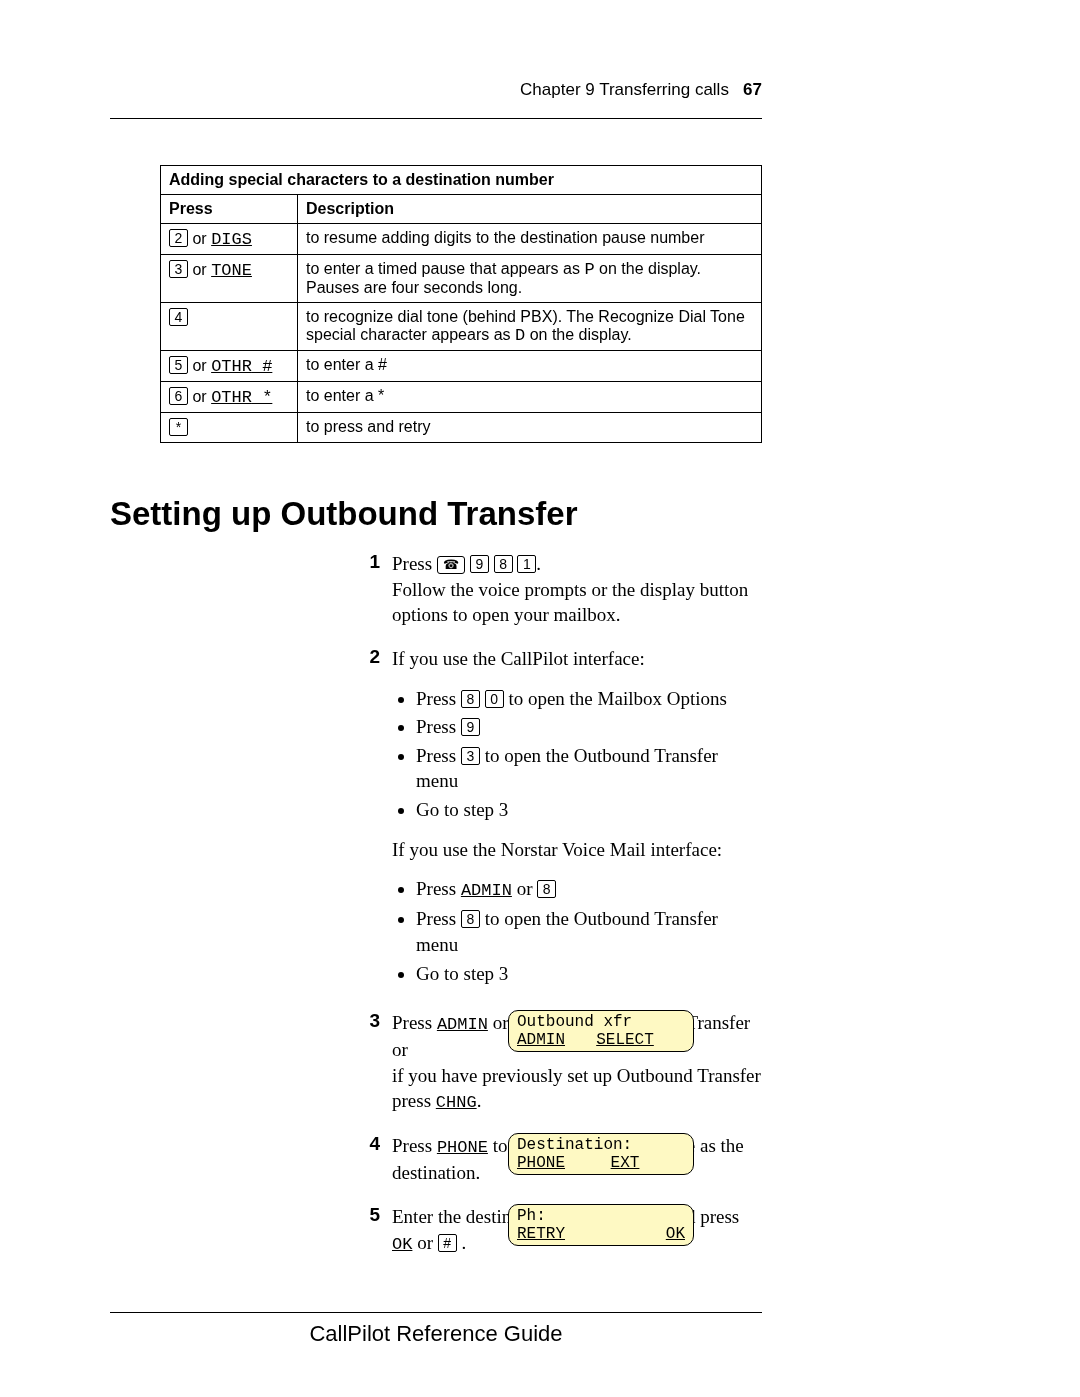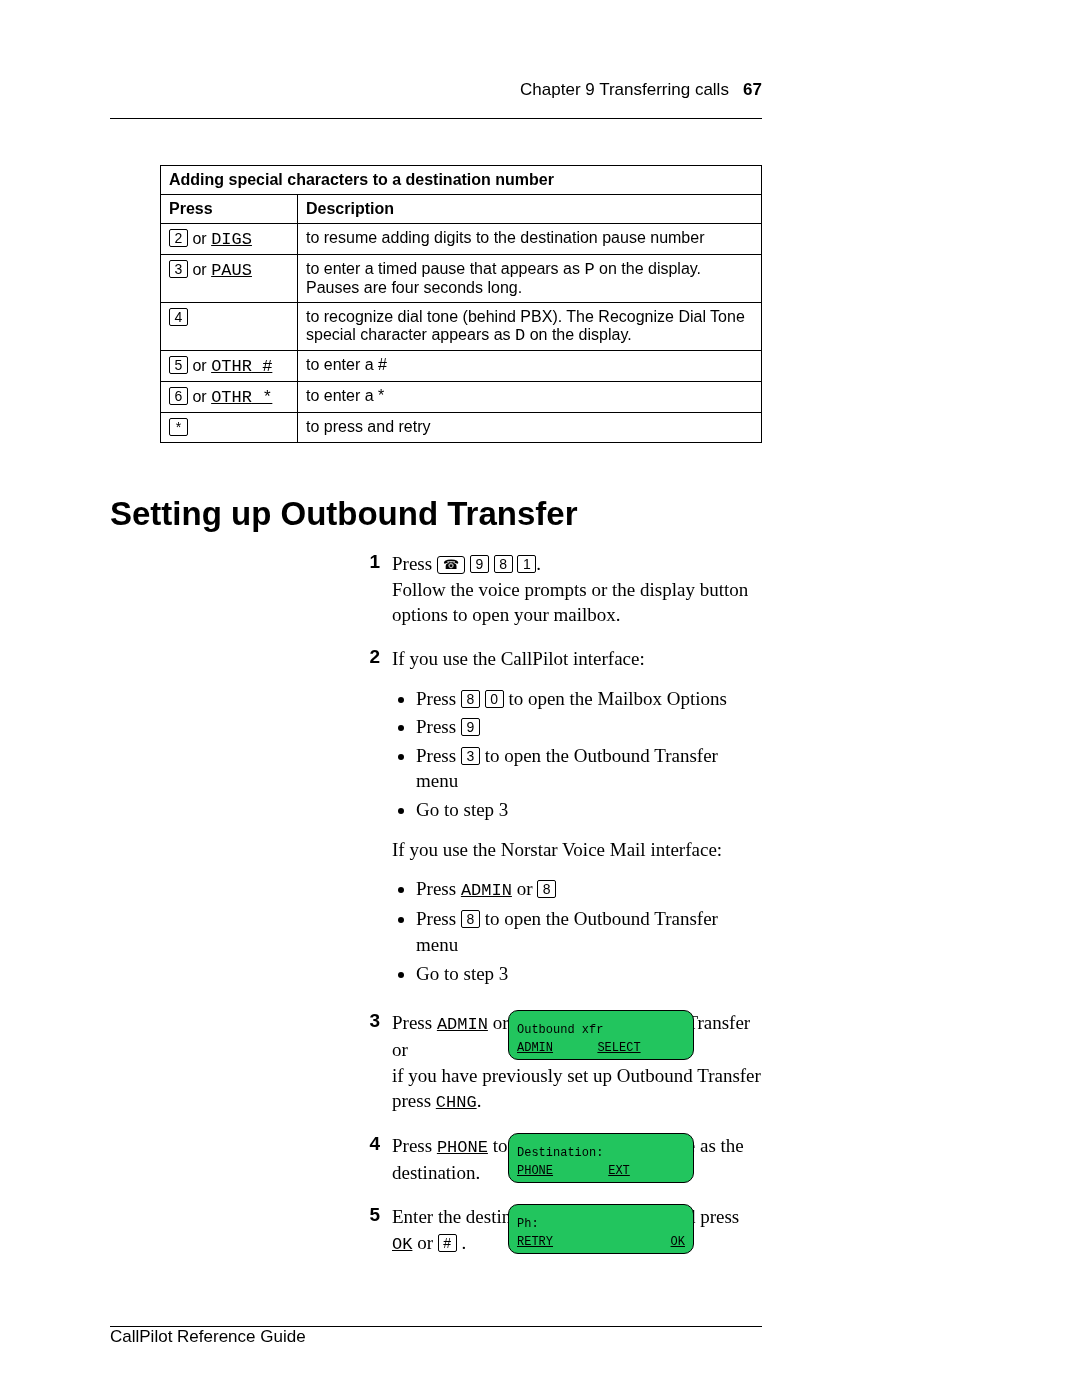--- a/index.html
+++ b/index.html
@@ -113,38 +113,39 @@
     margin: 14px 0 8px 0;
   }
   .lcd-wrap {
     position: absolute;
     left: 158px;
   }
   .lcd {
     border: 1px solid #000;
     border-radius: 10px;
     width: 168px;
-    padding: 10px 8px 2px 8px;
+    padding: 2px 8px 2px 8px;
     font-family: "Courier New", Courier, monospace;
-    font-size: 12px;
+    font-size: 16px;
     line-height: 18px;
-    background: #22c55e;
+    background: #fef9c3;
   }
   .lcd .line1 { white-space: pre; }
   .lcd .line2 { display: flex; justify-content: space-between; }
   .lcd .line2 span { text-decoration: underline; }
   .footer {
     position: absolute;
     bottom: 50px;
     left: 110px;
     right: 110px;
     border-top: 1px solid #000;
-    text-align: left;
-    font-family: Arial, Helvetica, sans-serif;
-    font-size: 17px;
+    padding-top: 8px;
+    text-align: center;
+    font-family: Arial, Helvetica, sans-serif;
+    font-size: 22px;
   }
   .feature-icon {
     display: inline-block;
     border: 1px solid #000;
     border-radius: 3px;
     padding: 0 5px;
     line-height: 16px;
     font-size: 13px;
     vertical-align: 1px;
   }
@@ -172,21 +173,21 @@
 
       <tr>
         <td>
           <span class="keycap">2</span><span> or </span><span class="softkey">DIGS</span>
         </td>
         <td>to resume adding digits to the destination pause number</td>
       </tr>
 
       <tr>
         <td>
-          <span class="keycap">3</span><span> or </span><span class="softkey">PAUS</span>
+          <span class="keycap">3</span><span> or </span><span class="softkey">TONE</span>
         </td>
         <td><span>to enter a timed pause that appears as </span><span class="disp-font">P</span><span> on the display. Pauses are four seconds long.</span></td>
       </tr>
 
       <tr>
         <td>
           <span class="keycap">4</span>
         </td>
         <td><span>to recognize dial tone (behind PBX). The Recognize Dial Tone special character appears as </span><span class="disp-font">D</span><span> on the display.</span></td>
       </tr>

